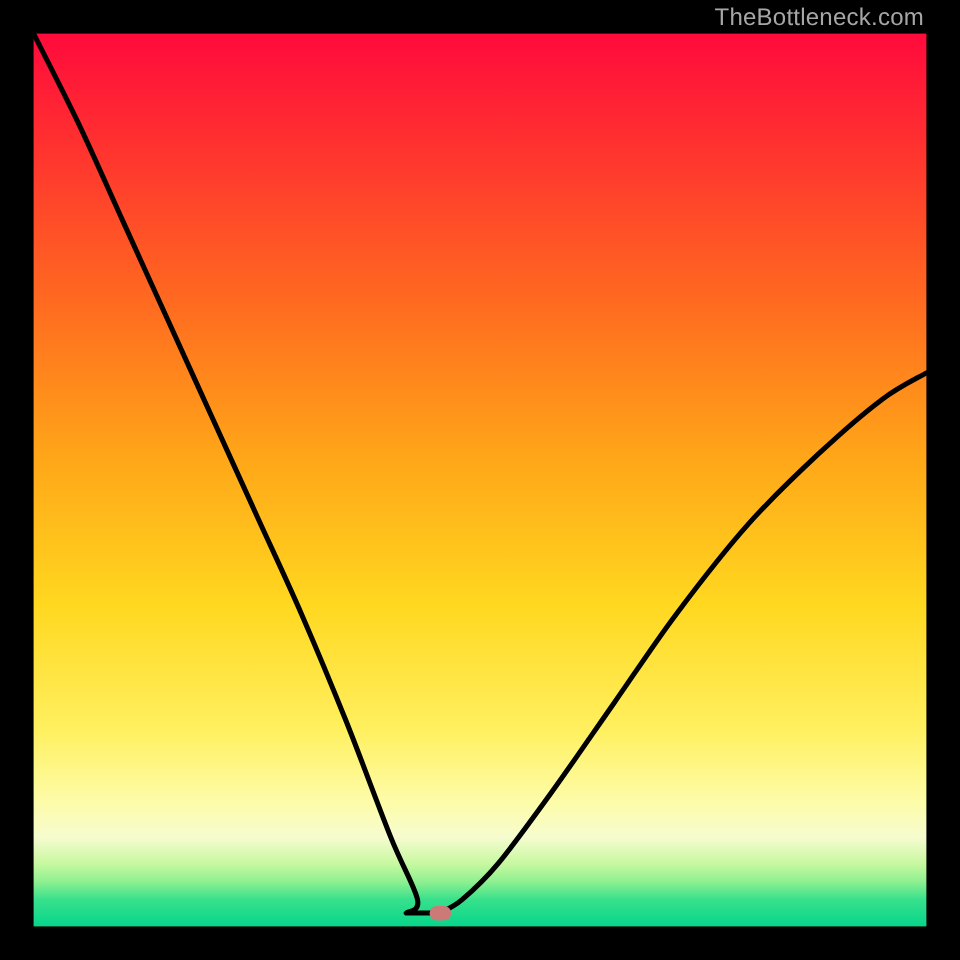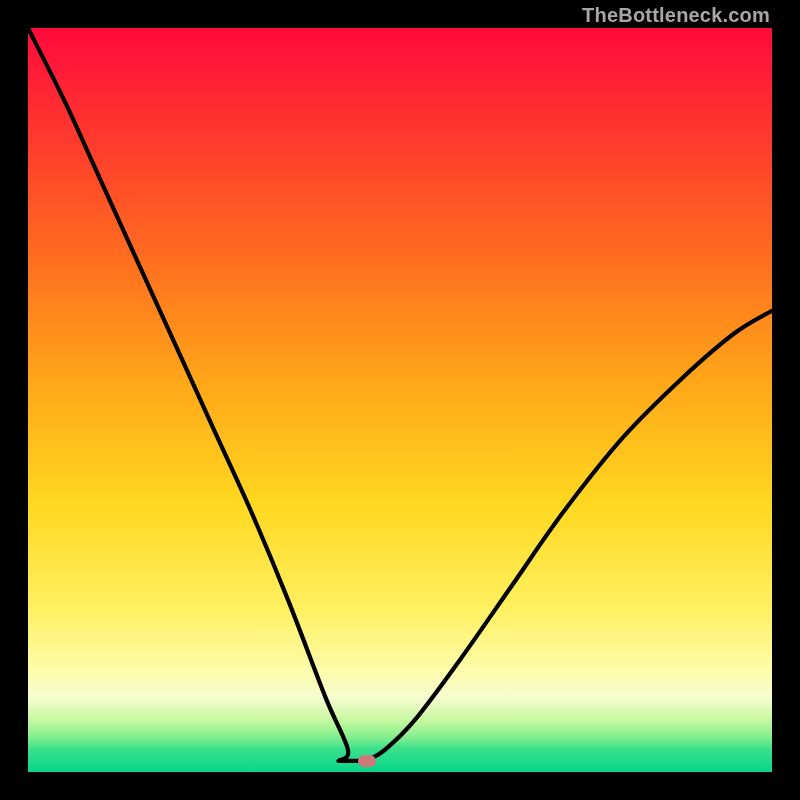--- a/index.html
+++ b/index.html
@@ -39,21 +39,21 @@
       #06d68a 100%
     );
   }
   .watermark {
     position: absolute;
     top: 4px;
     right: 30px;
     color: #a6a6a6;
     font-size: 20px;
     letter-spacing: 0.2px;
-    font-weight: 700;
+    font-weight: 400;
   }
   svg.curve {
     position: absolute;
     left: 28px;
     top: 28px;
     width: 744px;
     height: 744px;
     overflow: visible;
   }
   .marker {

